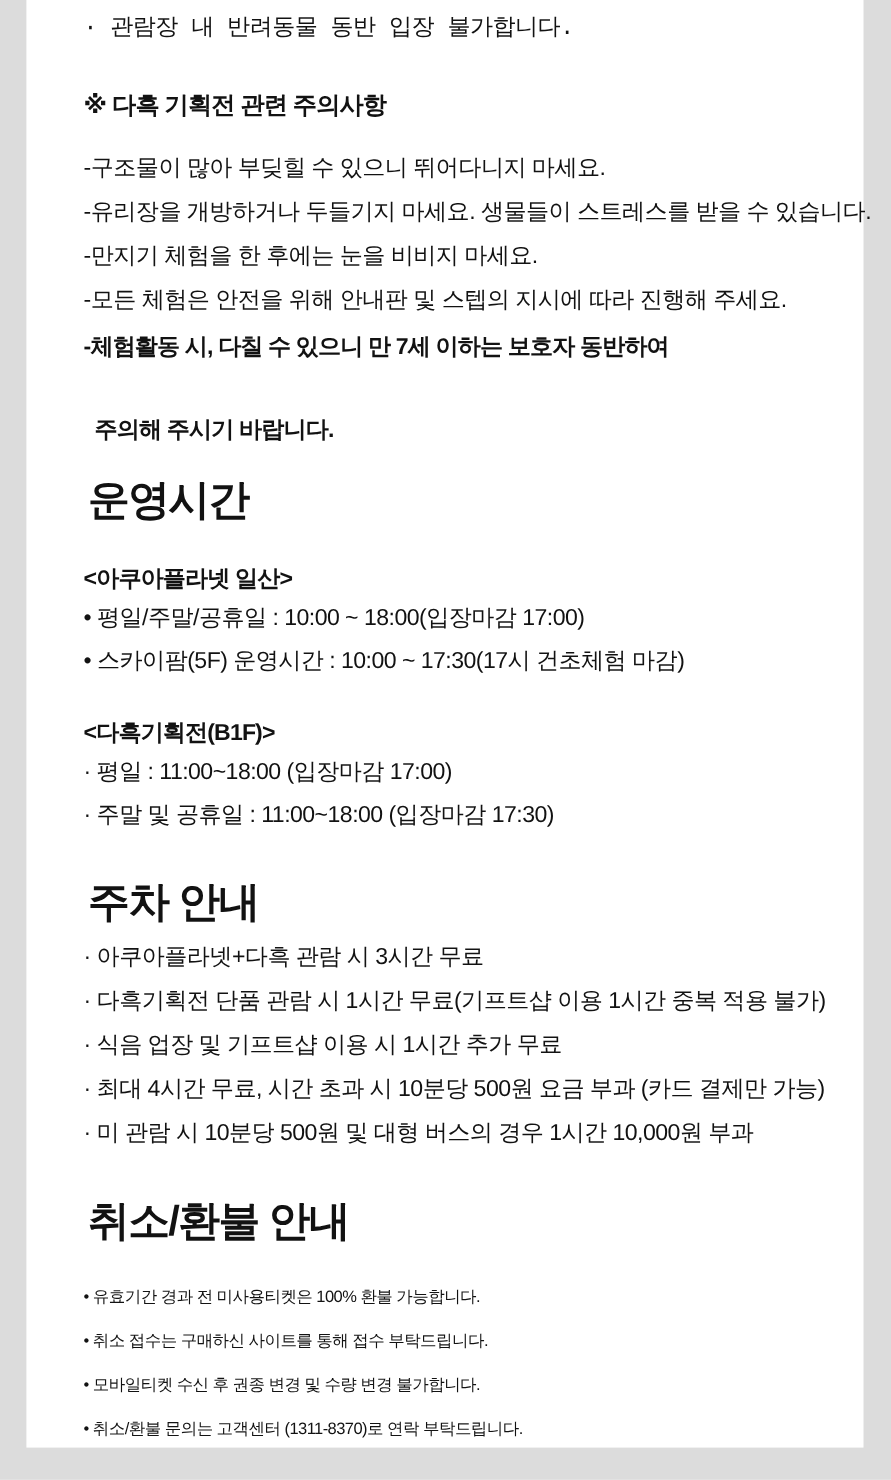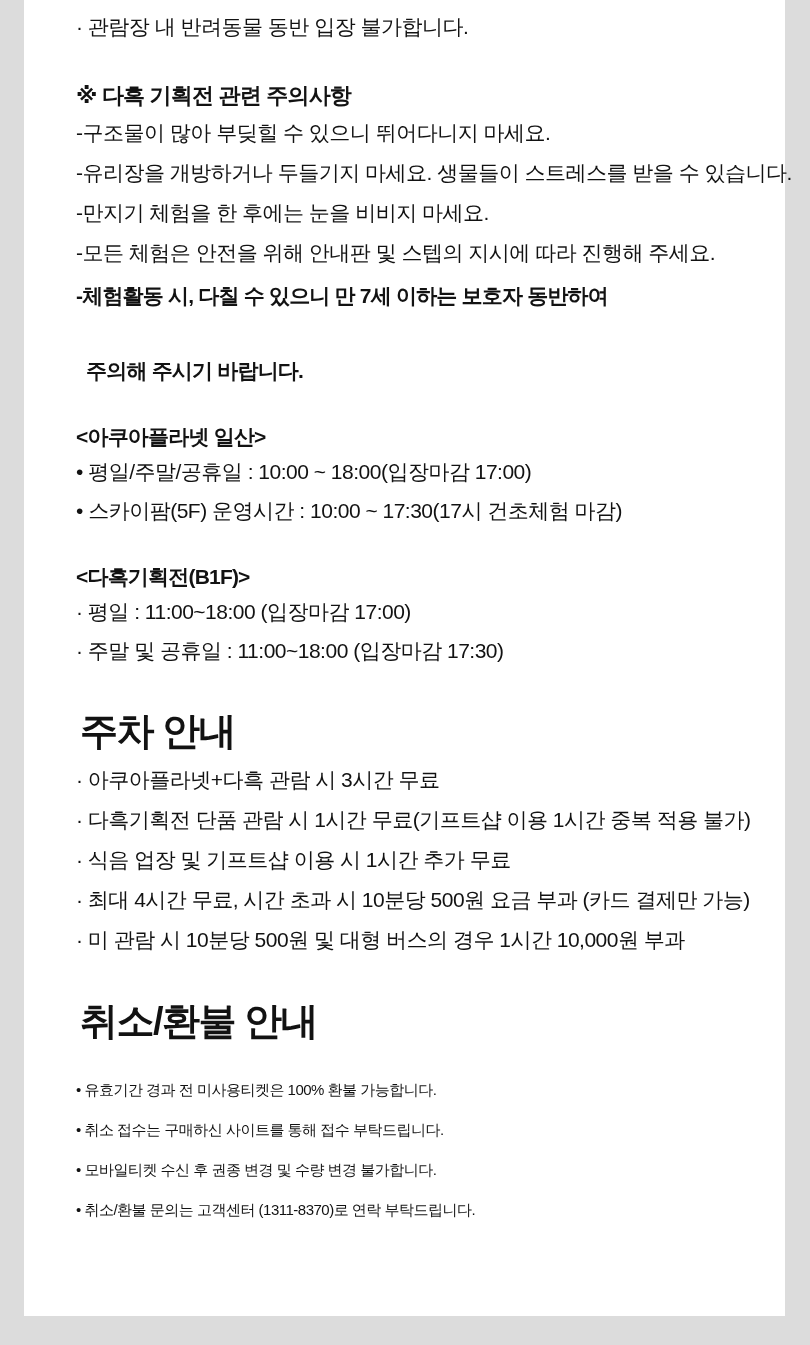--- a/index.html
+++ b/index.html
@@ -27,29 +27,30 @@
   }
   .content {
     padding: 12px 6px 0 52px;
     color: #121212;
     letter-spacing: -0.5px;
   }
   .body-line {
     font-size: 21px;
     line-height: 30px;
     font-weight: 500;
+    font-family: Liberation Mono, monospace;
   }
   .caution-title {
     margin-top: 39px;
     font-size: 22px;
     line-height: 30px;
     font-weight: 800;
     letter-spacing: -0.8px;
   }
-  .plain-list { margin-top: 2px; }
+  .plain-list { margin-top: 22px; }
   .plain-list .list-line {
     font-size: 21px;
     line-height: 40px;
     font-weight: 500;
     white-space: nowrap;
   }
   .caution-bold {
     margin-top: 7px;
     font-size: 21px;
     line-height: 31px;
@@ -112,20 +113,21 @@
         <div class="list-line">-유리장을 개방하거나 두들기지 마세요. 생물들이 스트레스를 받을 수 있습니다.</div>
         <div class="list-line">-만지기 체험을 한 후에는 눈을 비비지 마세요.</div>
         <div class="list-line">-모든 체험은 안전을 위해 안내판 및 스텝의 지시에 따라 진행해 주세요.</div>
       </div>
 
       <div class="caution-bold">
         <div class="line1">-체험활동 시, 다칠 수 있으니 만 7세 이하는 보호자 동반하여</div>
         <div class="line2">주의해 주시기 바랍니다.</div>
       </div>
 
+      <div class="section-heading hours">운영시간</div>
 
       <div class="venue-title v1">&lt;아쿠아플라넷 일산&gt;</div>
       <div class="hours-list">
         <div class="list-line">• 평일/주말/공휴일 : 10:00 ~ 18:00(입장마감 17:00)</div>
         <div class="list-line">• 스카이팜(5F) 운영시간 : 10:00 ~ 17:30(17시 건초체험 마감)</div>
       </div>
 
       <div class="venue-title v2">&lt;다흑기획전(B1F)&gt;</div>
       <div class="hours-list">
         <div class="list-line">· 평일 : 11:00~18:00 (입장마감 17:00)</div>

